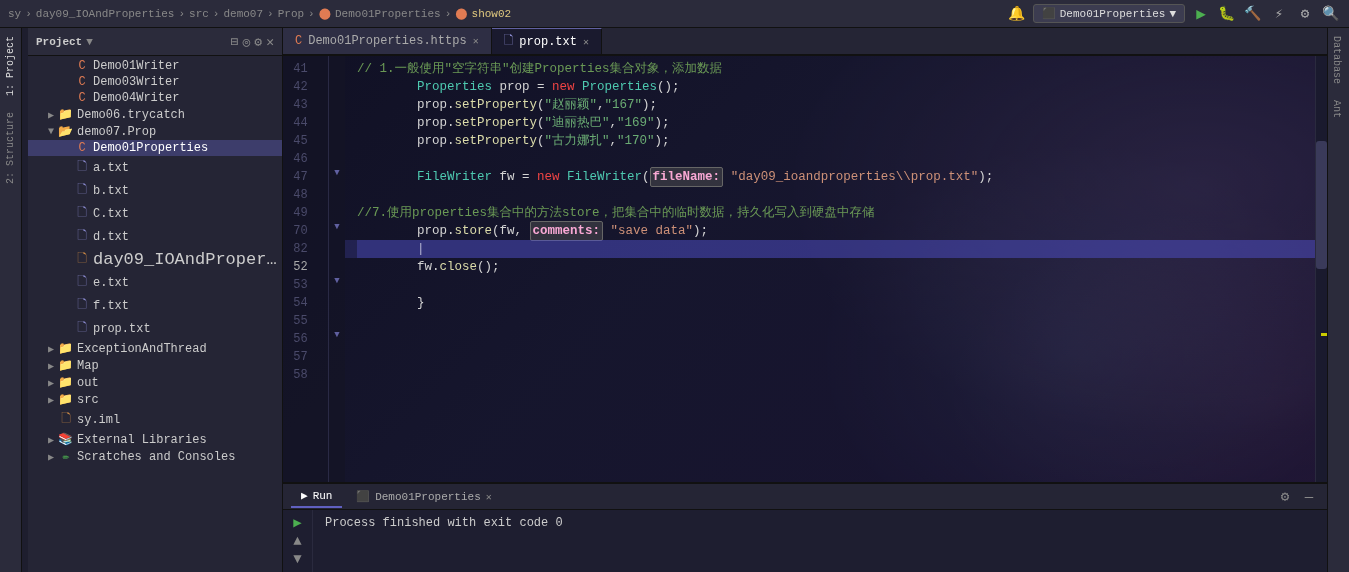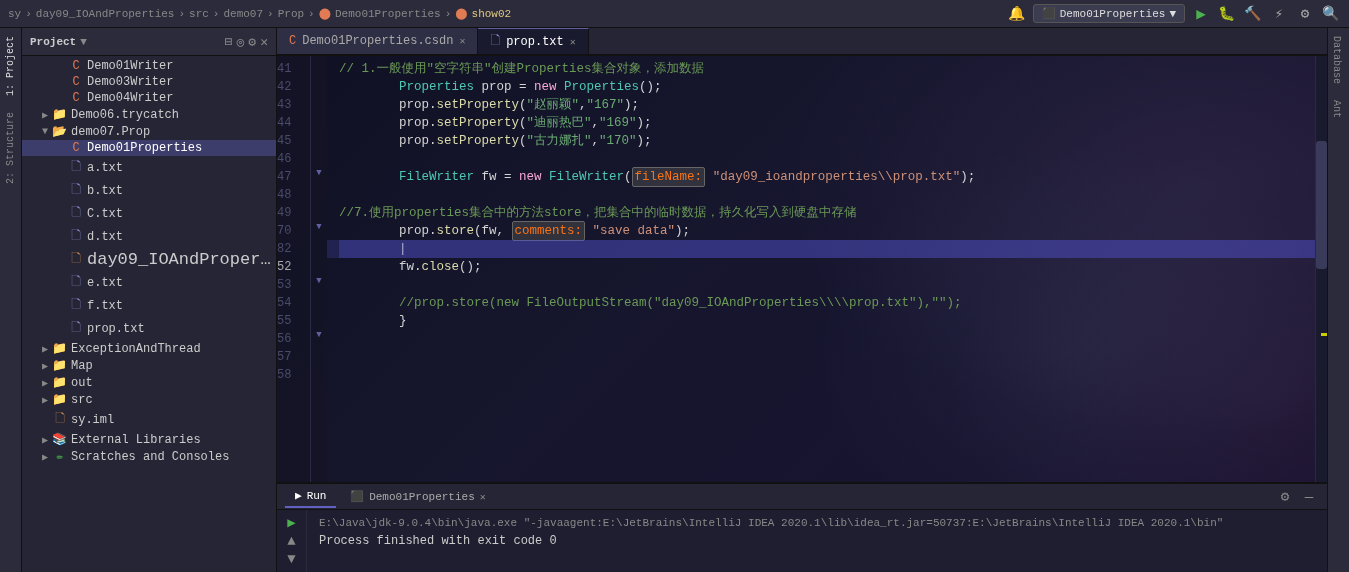--- a/index.html
+++ b/index.html
@@ -85,20 +85,21 @@
 
     
     .project-panel {
       width: 255px;
       background: #252535;
       display: flex;
       flex-direction: column;
       border-right: 1px solid #111;
       flex-shrink: 0;
       overflow: hidden;
+      margin-left: 6px;
     }
     .panel-header {
       height: 28px;
       background: #2b2b3b;
       display: flex;
       align-items: center;
       padding: 0 8px;
       gap: 4px;
       font-size: 12px;
       color: #ccc;
@@ -210,24 +211,24 @@
       width: 60%;
       height: 100%;
       background: 
         radial-gradient(ellipse at 80% 30%, rgba(220,180,255,0.15) 0%, transparent 60%),
         radial-gradient(ellipse at 60% 70%, rgba(150,200,255,0.1) 0%, transparent 50%),
         radial-gradient(ellipse at 90% 80%, rgba(255,150,200,0.08) 0%, transparent 40%);
       opacity: 0.6;
     }
 
     .line-numbers {
-      width: 34px;
+      width: 46px;
       flex-shrink: 0;
       padding: 4px 10px 4px 0;
-      text-align: left;
+      text-align: center;
       font-size: 12px;
       color: #4a4a6a;
       line-height: 18px;
       background: rgba(20,20,38,0.9);
       z-index: 1;
       position: relative;
       border-right: 1px solid #2a2a45;
     }
     .line-num { height: 18px; display: block; }
     .line-num.current { color: #aaa; }
@@ -258,26 +259,26 @@
       left: -12px;
       right: 0;
       top: 0;
       bottom: 0;
       background: rgba(80, 80, 200, 0.25);
       pointer-events: none;
     }
 
     
     .c-comment { color: #6a9955; }
-    .c-keyword { color: #f9a8d4; }
+    .c-keyword { color: #ef4444; }
     .c-type { color: #4ec9b0; }
     .c-string { color: #ce9178; }
     .c-string-green { color: #6aab73; }
     .c-method { color: #dcdcaa; }
-    .c-param { color: #f97316; }
+    .c-param { color: #f9a8d4; font-weight: bold; }
     .c-plain { color: #d4d4d4; }
 
     
     .param-highlight {
       background: rgba(80,80,80,0.5);
       border: 1px solid #666;
       border-radius: 2px;
       padding: 0 2px;
     }
 
@@ -635,21 +636,21 @@
     </div>
   </div>
 
   <div style="flex:1;display:flex;flex-direction:column;overflow:hidden;">
 
     <div class="editor-area">
 
       <div class="tab-bar">
         <div class="tab">
           <span class="tab-icon-java">C</span>
-          <span>Demo01Properties.csdn</span>
+          <span>Demo01Properties.https</span>
           <span class="tab-close">✕</span>
         </div>
         <div class="tab active">
           <span class="tab-icon-txt">🗋</span>
           <span>prop.txt</span>
           <span class="tab-close">✕</span>
         </div>
       </div>
 
       <div class="editor-content">
@@ -783,23 +784,20 @@
 
           <div class="code-line">
             <span class="c-plain">&nbsp;&nbsp;&nbsp;&nbsp;&nbsp;&nbsp;&nbsp;&nbsp;fw.</span>
             <span class="c-method">close</span>
             <span class="c-plain">();</span>
           </div>
 
           <div class="code-line">&nbsp;</div>
 
 
-          <div class="code-line">
-            <span class="c-comment">&nbsp;&nbsp;&nbsp;&nbsp;&nbsp;&nbsp;&nbsp;&nbsp;//prop.store(new FileOutputStream("day09_IOAndProperties\\\\prop.txt"),"");</span>
-          </div>
 
           <div class="code-line">
             <span class="c-plain">&nbsp;&nbsp;&nbsp;&nbsp;&nbsp;&nbsp;&nbsp;&nbsp;}</span>
           </div>
         </div>
 
         <div class="editor-scrollbar">
           <div class="scroll-thumb"></div>
           <div class="scroll-marker" style="top:65%"></div>
         </div>
@@ -823,23 +821,20 @@
       </div>
       <div class="bottom-content">
         <div class="bottom-left-btns">
           <div class="run-side-btn green">▶</div>
           <div class="run-side-btn">▲</div>
           <div class="run-side-btn">▼</div>
           <div class="run-side-btn" style="color:#e05050;">■</div>
         </div>
         <div class="console-output">
           <div class="console-line">
-            <span class="console-cmd">E:\Java\jdk-9.0.4\bin\java.exe "-javaagent:E:\JetBrains\IntelliJ IDEA 2020.1\lib\idea_rt.jar=50737:E:\JetBrains\IntelliJ IDEA 2020.1\bin"</span>
-          </div>
-          <div class="console-line">
             <span class="console-success">Process finished with exit code 0</span>
           </div>
         </div>
       </div>
     </div>
 
   </div>
 
   <div class="right-panels">
     <div class="right-vtab">Database</div>

